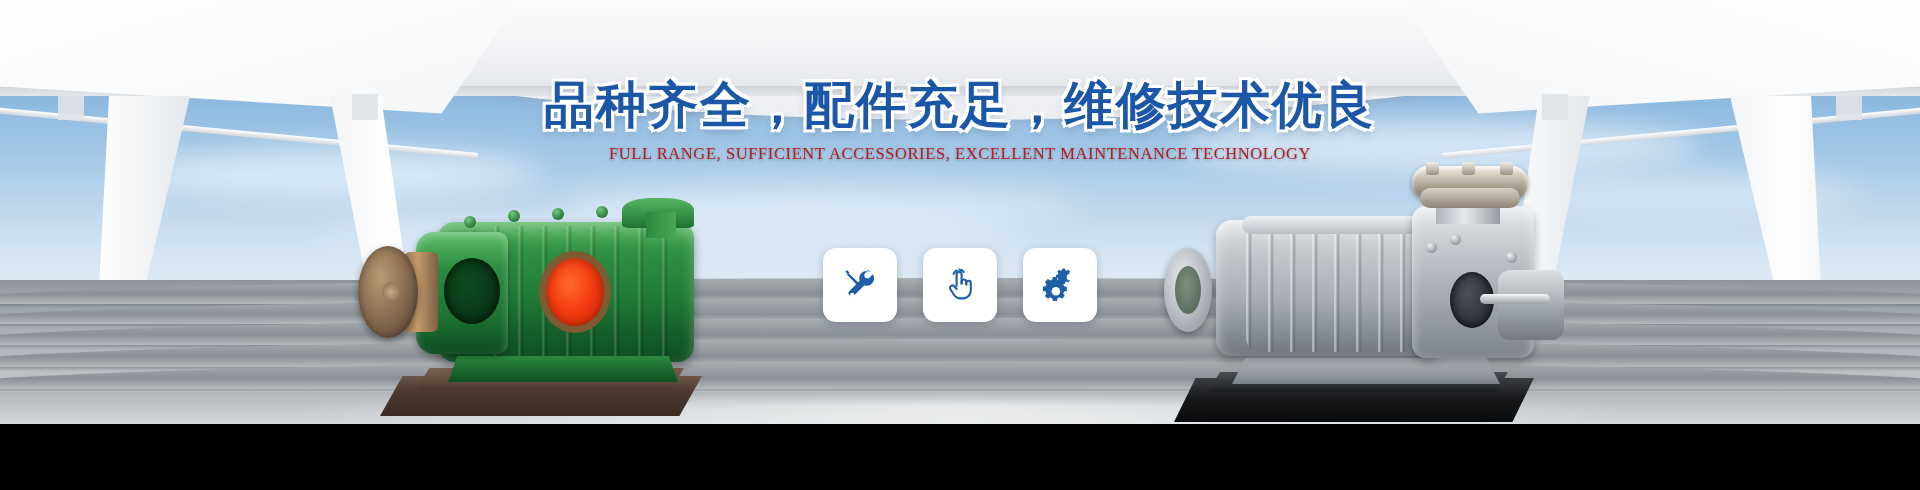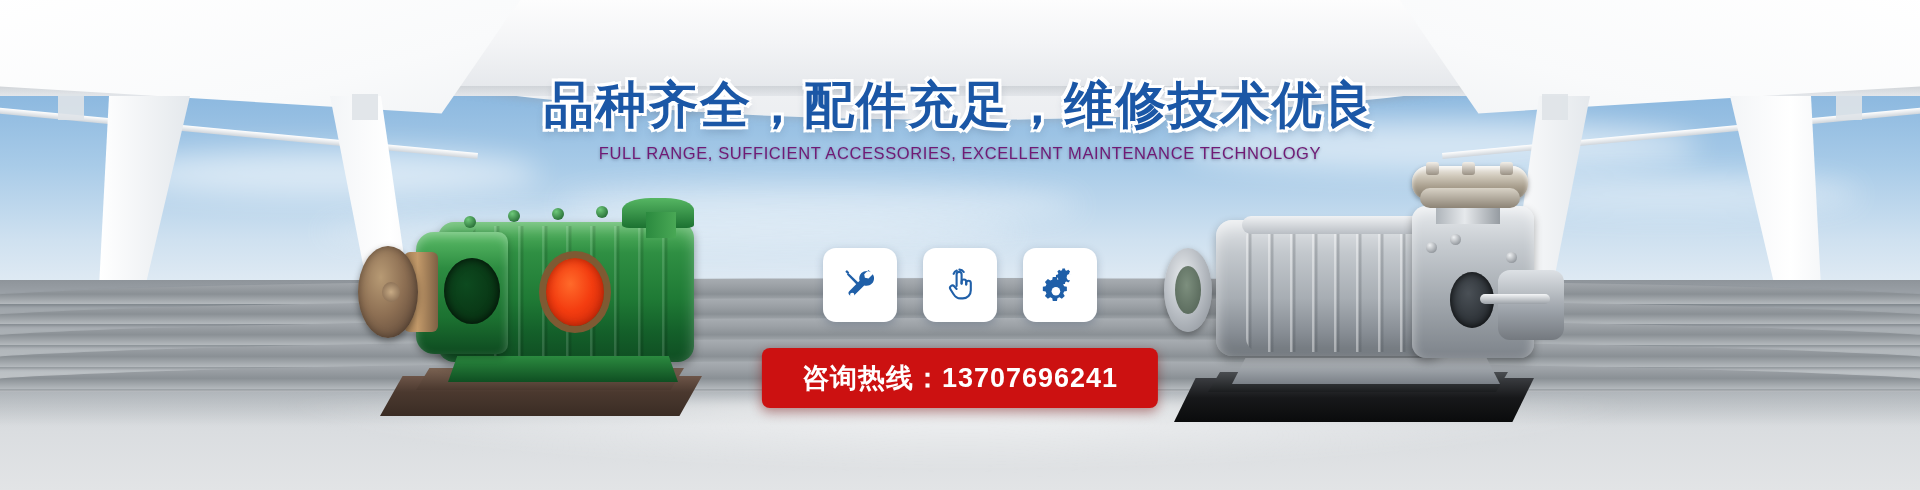--- a/index.html
+++ b/index.html
@@ -1,22 +1,22 @@
 <!DOCTYPE html>
 <html><head>
 <meta charset="utf-8">
 <style>
   html,body{margin:0;padding:0;background:#000;}
   *{box-sizing:border-box;}
 
   .banner{
     position:relative;
-    width:1920px;height:490px;
+    width:1920px;height:424px;
     overflow:hidden;
-    font-family:Liberation Sans, sans-serif;
+    font-family:Liberation Serif, serif;
     background:#c9d7e6;
   }
 
   
   .sky{
     position:absolute;left:0;top:0;width:1920px;height:300px;
     background:
       linear-gradient(180deg,#6ea3d4 0%, #84b3dd 25%, #a8cbe8 55%, #cfe1f0 80%, #e6eef5 100%);
   }
   .cloud{
@@ -265,21 +265,21 @@
     font-size:50px;font-weight:bold;letter-spacing:2px;color:#1b57a6;
     text-shadow:
        2px 0 0 #fff,-2px 0 0 #fff,0 2px 0 #fff,0 -2px 0 #fff,
        2px 2px 0 #fff,-2px 2px 0 #fff,2px -2px 0 #fff,-2px -2px 0 #fff,
        3px 3px 0 #fff,-3px 3px 0 #fff,3px -3px 0 #fff,-3px -3px 0 #fff,
        0 5px 9px rgba(60,80,110,.35);
     white-space:nowrap;
   }
   .subline-en{
     position:absolute;left:0;top:144px;width:1920px;text-align:center;
-    font-size:16.5px;letter-spacing:.6px;color:#701a75;font-weight:400;
+    font-size:16.5px;letter-spacing:.6px;color:#b91c1c;font-weight:400;
     text-shadow:0 1px 3px rgba(70,90,120,.55);
     white-space:nowrap;
   }
   .subline-cn{
     position:absolute;left:0;top:192px;width:1920px;text-align:center;
     font-size:25px;letter-spacing:2px;color:#1c1c1c;font-weight:400;
     text-shadow:0 1px 3px rgba(255,255,255,.85);
     white-space:nowrap;
   }
 
@@ -442,16 +442,15 @@
             <circle cx="29.8" cy="12.2" r="3.1" fill="#ffffff"></circle>
 
             <path d="M14.8 12.4h5.0l0.6 3.3 2.4 1.0 2.8-1.8 3.5 3.5-1.8 2.8 1.0 2.4 3.3 0.6v5.0l-3.3 0.6-1.0 2.4 1.8 2.8-3.5 3.5-2.8-1.8-2.4 1.0-0.6 3.3h-5.0l-0.6-3.3-2.4-1.0-2.8 1.8-3.5-3.5 1.8-2.8-1.0-2.4-3.3-0.6v-5.0l3.3-0.6 1.0-2.4-1.8-2.8 3.5-3.5 2.8 1.8 2.4-1.0z" transform="translate(-2.2 -1.0) scale(0.84) translate(3 3)"></path>
             <circle cx="15.9" cy="26.3" r="4.3" fill="#ffffff"></circle>
           </svg>
         </span>
       </div>
 
     </div>
 
-    <div class="hotline">咨询热线：13707696241</div>
 
   </div>
 </div>
 
 </body></html>

